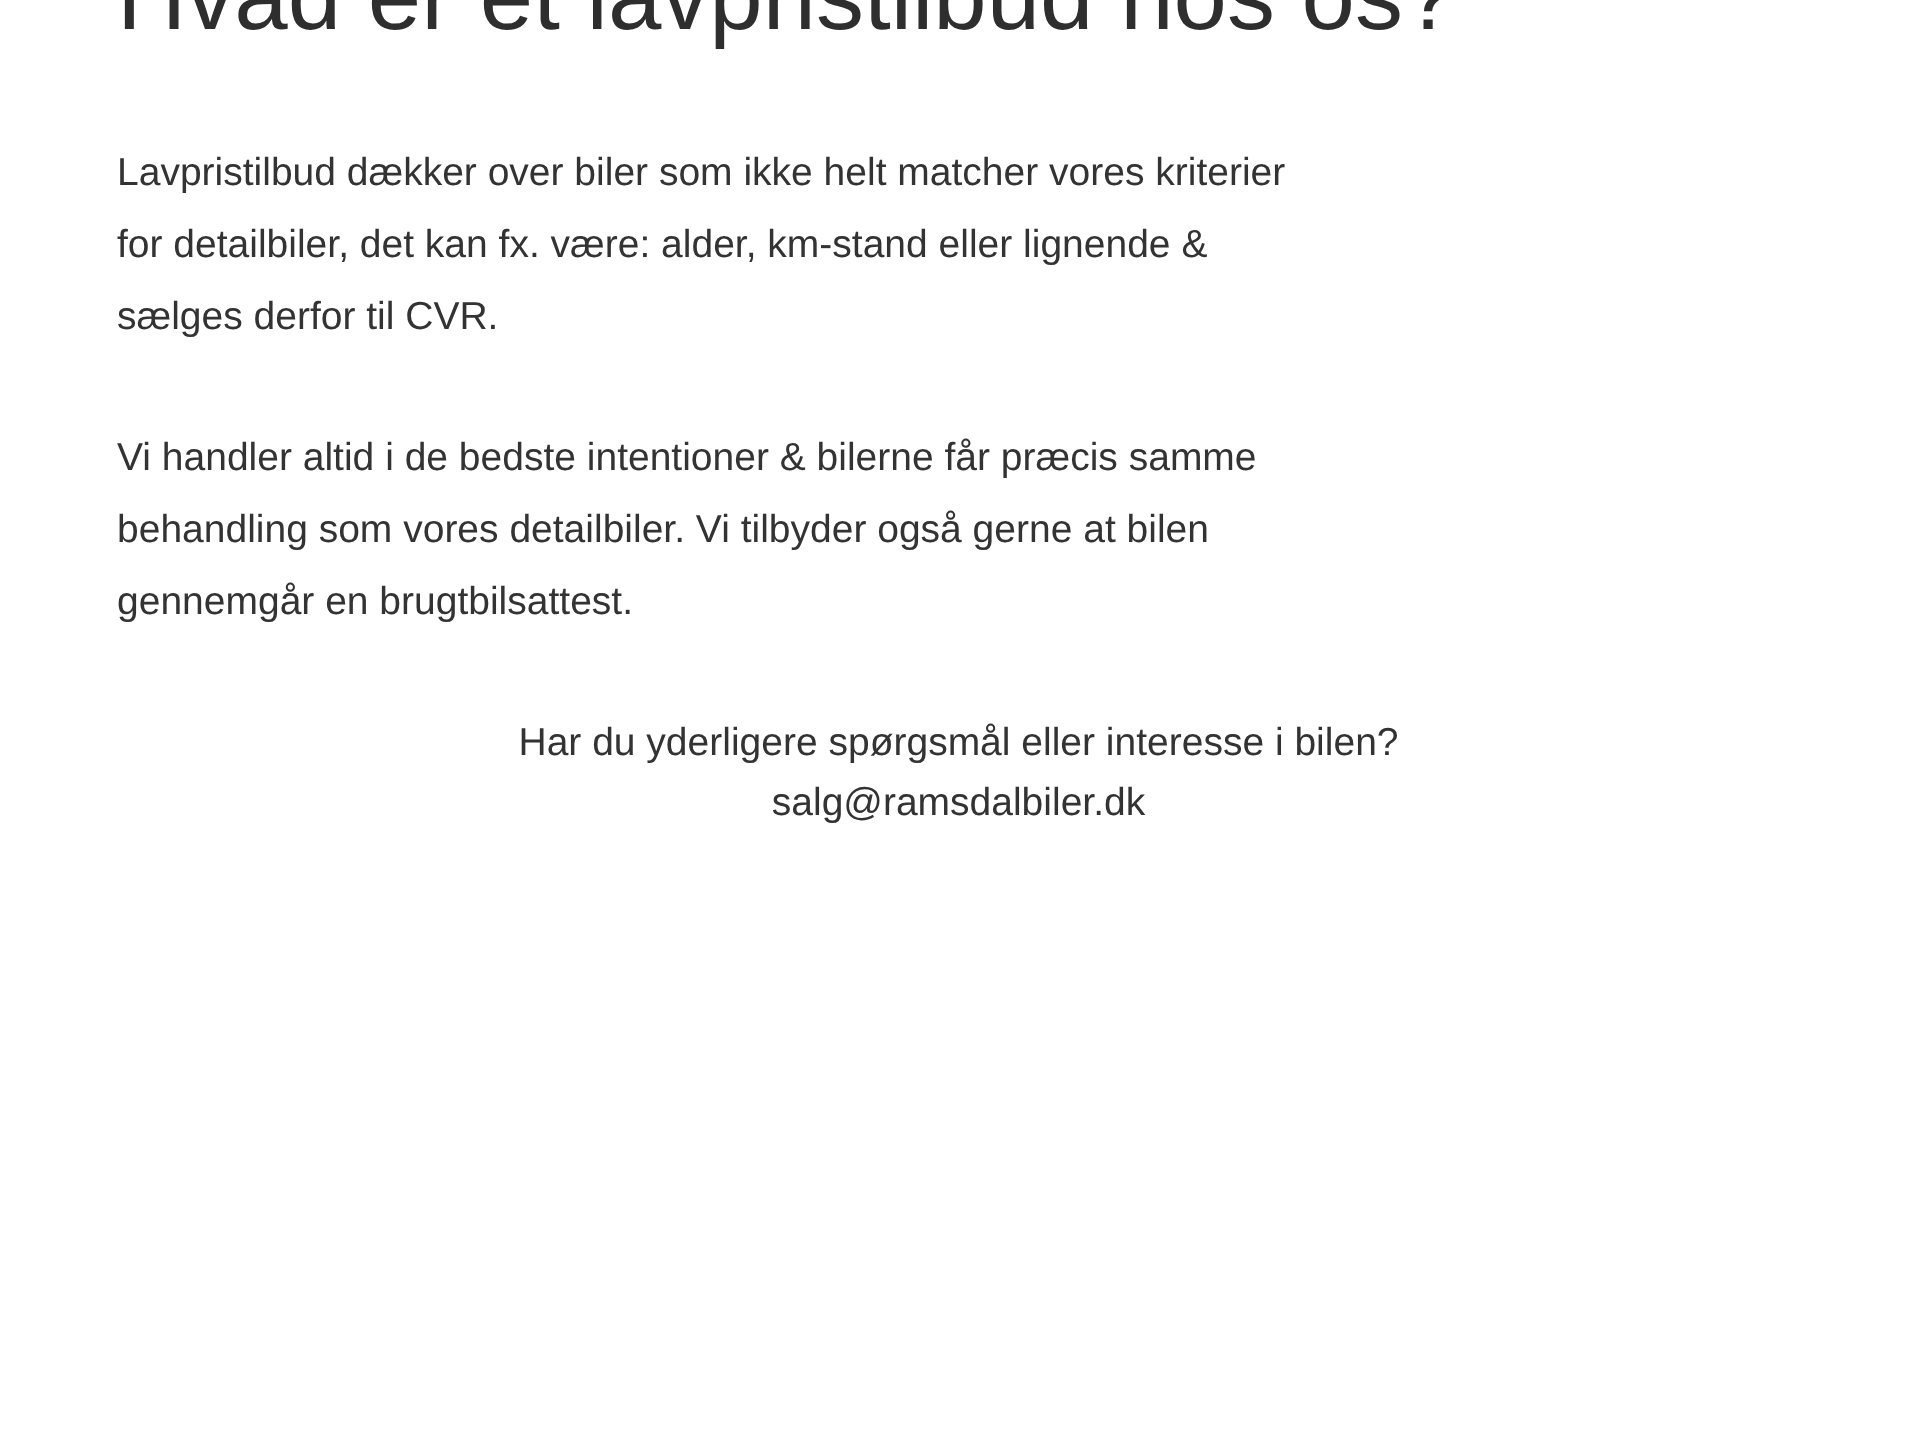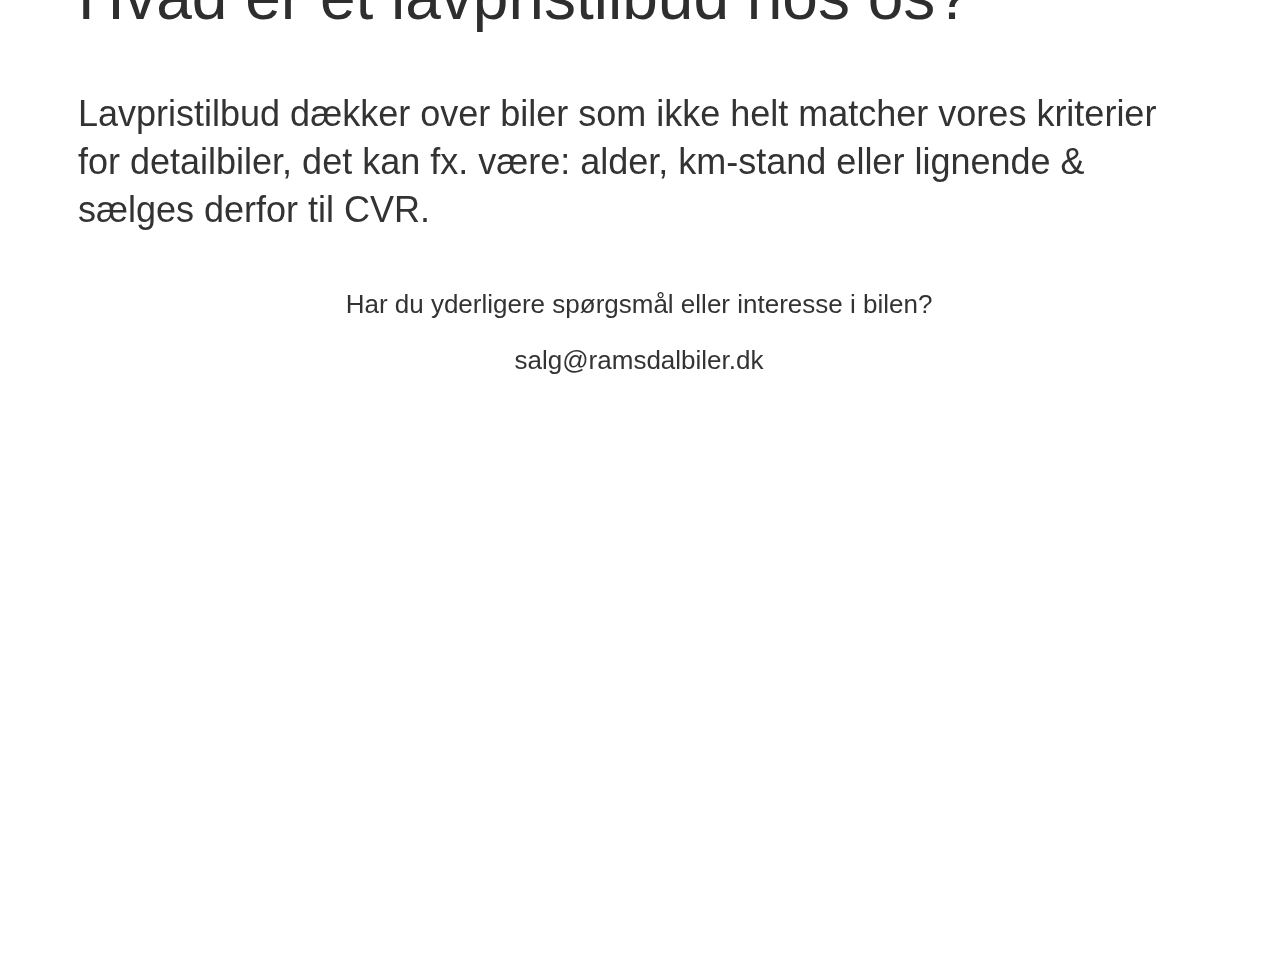--- a/index.html
+++ b/index.html
@@ -21,50 +21,53 @@
   }
   .section-heading {
     font-size: 64px;
     font-weight: 400;
     line-height: 74px;
     margin: 0 0 56px 0;
     color: #2e2e2e;
     white-space: nowrap;
   }
   .body-para {
-    font-size: 36px;
+    font-size: 26px;
     font-weight: 400;
     line-height: 48px;
     margin: 0 0 46px 0;
     color: #333333;
     white-space: pre-line;   
   }
   .contact {
     margin-top: 50px;
     text-align: center;
     font-size: 26px;
     line-height: 40px;
     color: #333333;
   }
   .contact p {
-    margin: 16px;
+    margin: 0;
   }
 </style>
 </head>
 <body>
 
 <div class="page">
 
   <h1 class="section-heading">Hvad er et lavpristilbud hos os?</h1>
 
   <p class="body-para">Lavpristilbud dækker over biler som ikke helt matcher vores kriterier
 for detailbiler, det kan fx. være: alder, km-stand eller lignende &amp;
 sælges derfor til CVR.</p>
 
 
+  <p class="body-para">Vi handler altid i de bedste intentioner &amp; bilerne får præcis samme
+behandling som vores detailbiler. Vi tilbyder også gerne at bilen
+gennemgår en brugtbilsattest.</p>
 
 
   <div class="contact">
     <p>Har du yderligere spørgsmål eller interesse i bilen?</p>
     <p>salg@ramsdalbiler.dk</p>
   </div>
 
 </div>
 
 </body></html>

